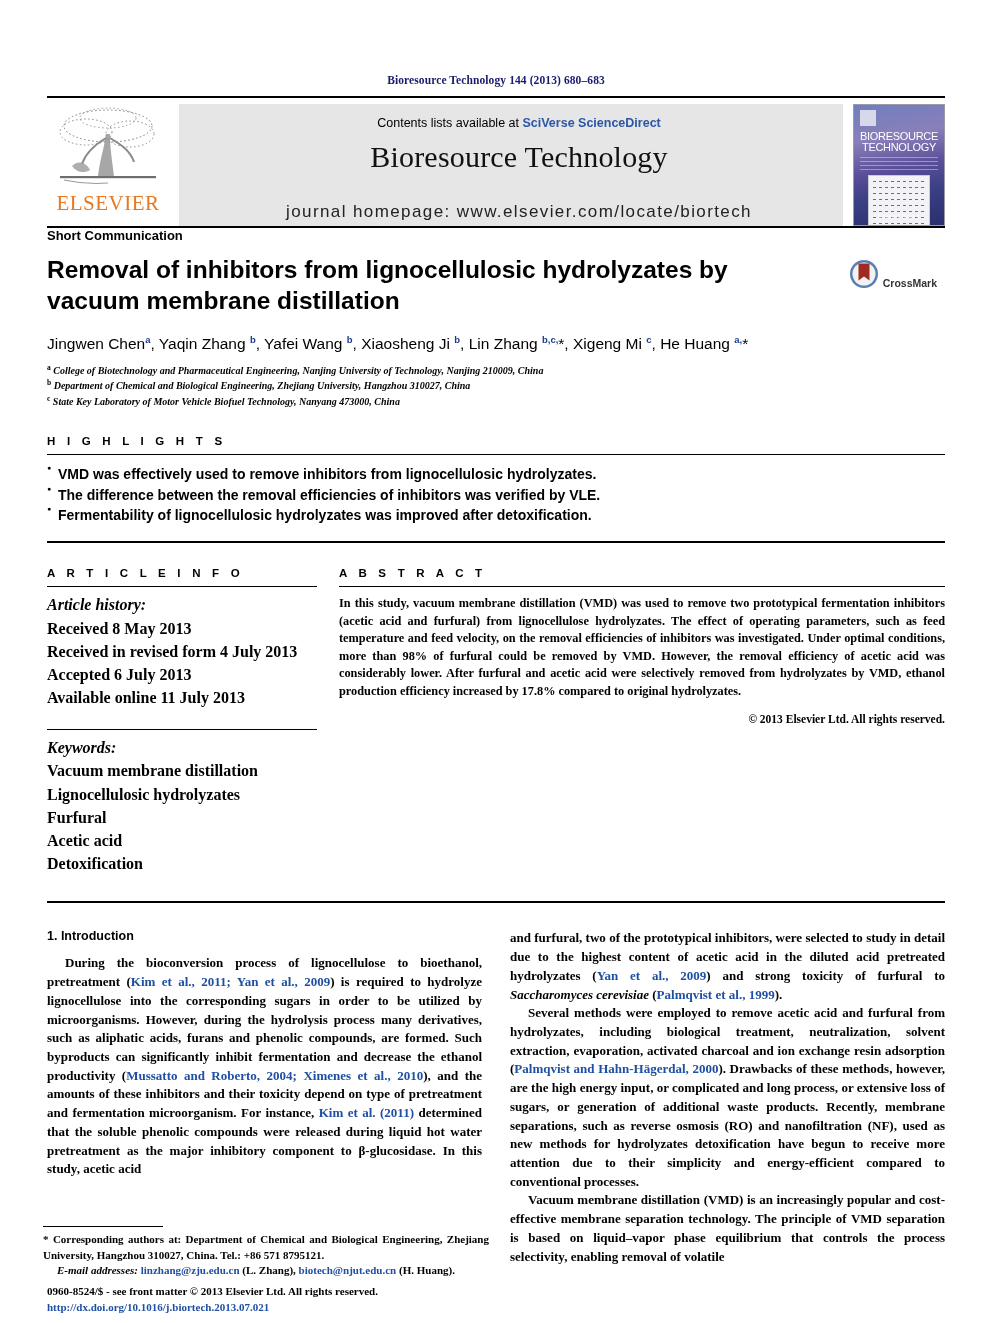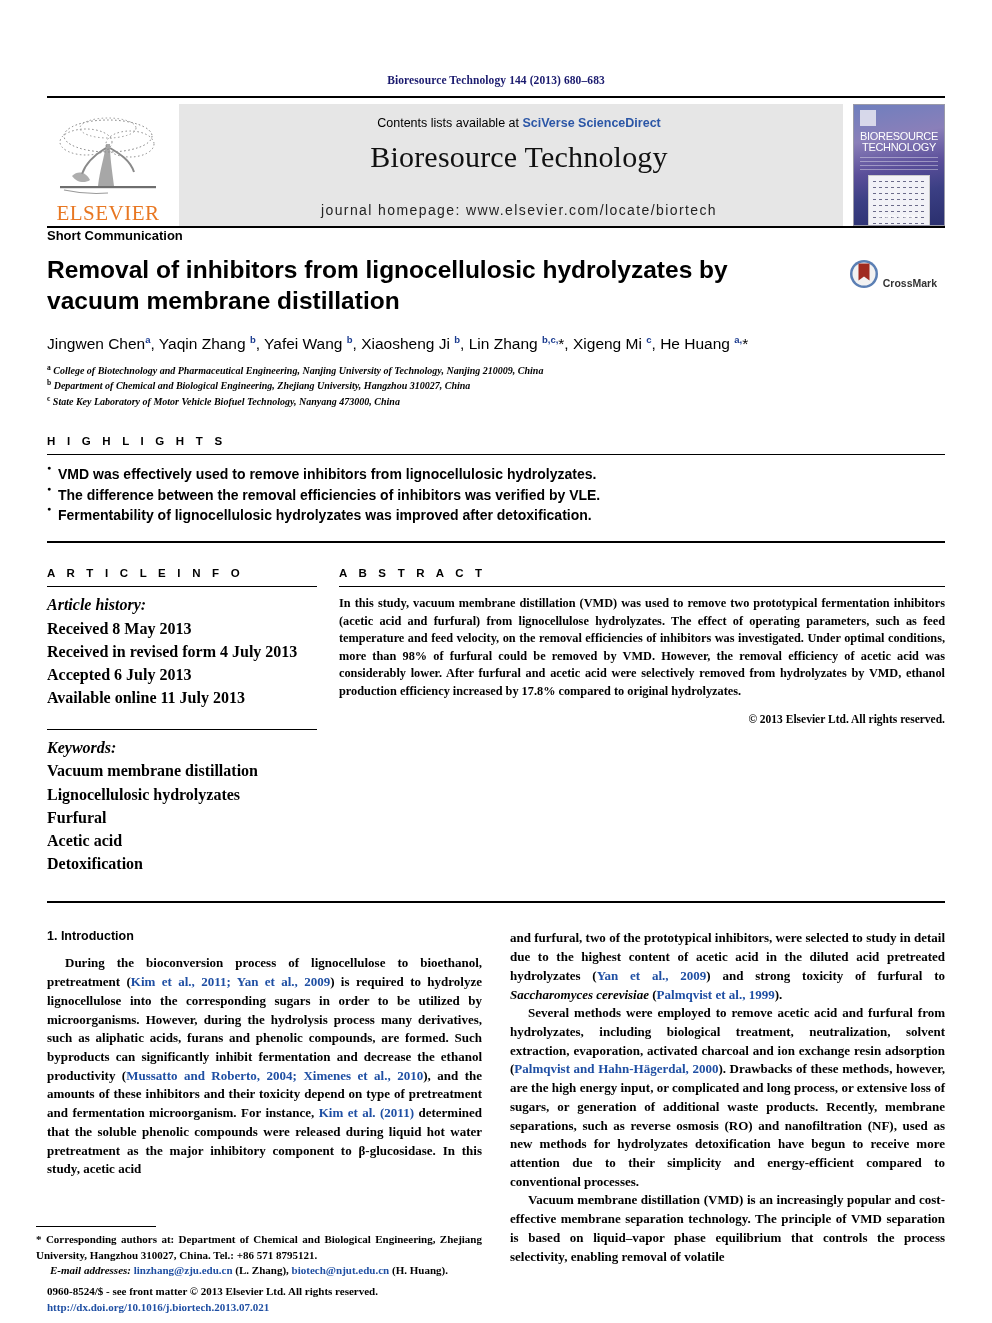--- a/index.html
+++ b/index.html
@@ -44,21 +44,21 @@
     margin: 6px 47px 0 47px;
     height: 122px;
   }
   .elsevier-logo {
     width: 122px;
     flex: 0 0 122px;
     display: flex;
     flex-direction: column;
     align-items: center;
     justify-content: flex-end;
-    padding-bottom: 2px;
+    padding-bottom: 12px;
   }
   .tree-svg { display:block; }
   .elsevier-word {
     font-family: "Liberation Serif", serif;
     color: #E87722;
     font-size: 21px;
     letter-spacing: 0.5px;
     line-height: 1;
     margin-top: 1px;
   }
@@ -82,21 +82,21 @@
   .contents-line .sd-link { color: #2b56a6; font-weight: bold; }
   .journal-name {
     font-family: "Liberation Serif", serif;
     font-size: 30px;
     color: #111;
     letter-spacing: 0.2px;
     margin-top: 10px;
   }
   .homepage-line {
     font-family: "Liberation Sans", sans-serif;
-    font-size: 14px;
+    font-size: 17px;
     letter-spacing: 1.4px;
     color: #222;
     margin-top: 28px;
   }
   .cover-thumb {
     width: 92px;
     flex: 0 0 92px;
     position: relative;
     border: 1px solid #9a9aa8;
     box-sizing: border-box;
@@ -276,21 +276,21 @@
     text-indent: 18px;
   }
   .p + .p { margin-top: 0; }
   .p.noindent { text-indent: 0; }
   .ref { color: #1f4fa3; }
   .ital { font-style: italic; }
 
   
   .foot-area {
     position: absolute;
-    left: 36px;
+    left: 43px;
     width: 446px;
     bottom: 44px;
     margin-top: 39px;
   }
   .foot-rule { border-top: 1px solid #000; width: 120px; margin-bottom: 5px; }
   .foot-txt {
     font-family: "Liberation Serif", serif;
     font-size: 11px;
     font-weight: bold;
     line-height: 1.42;

